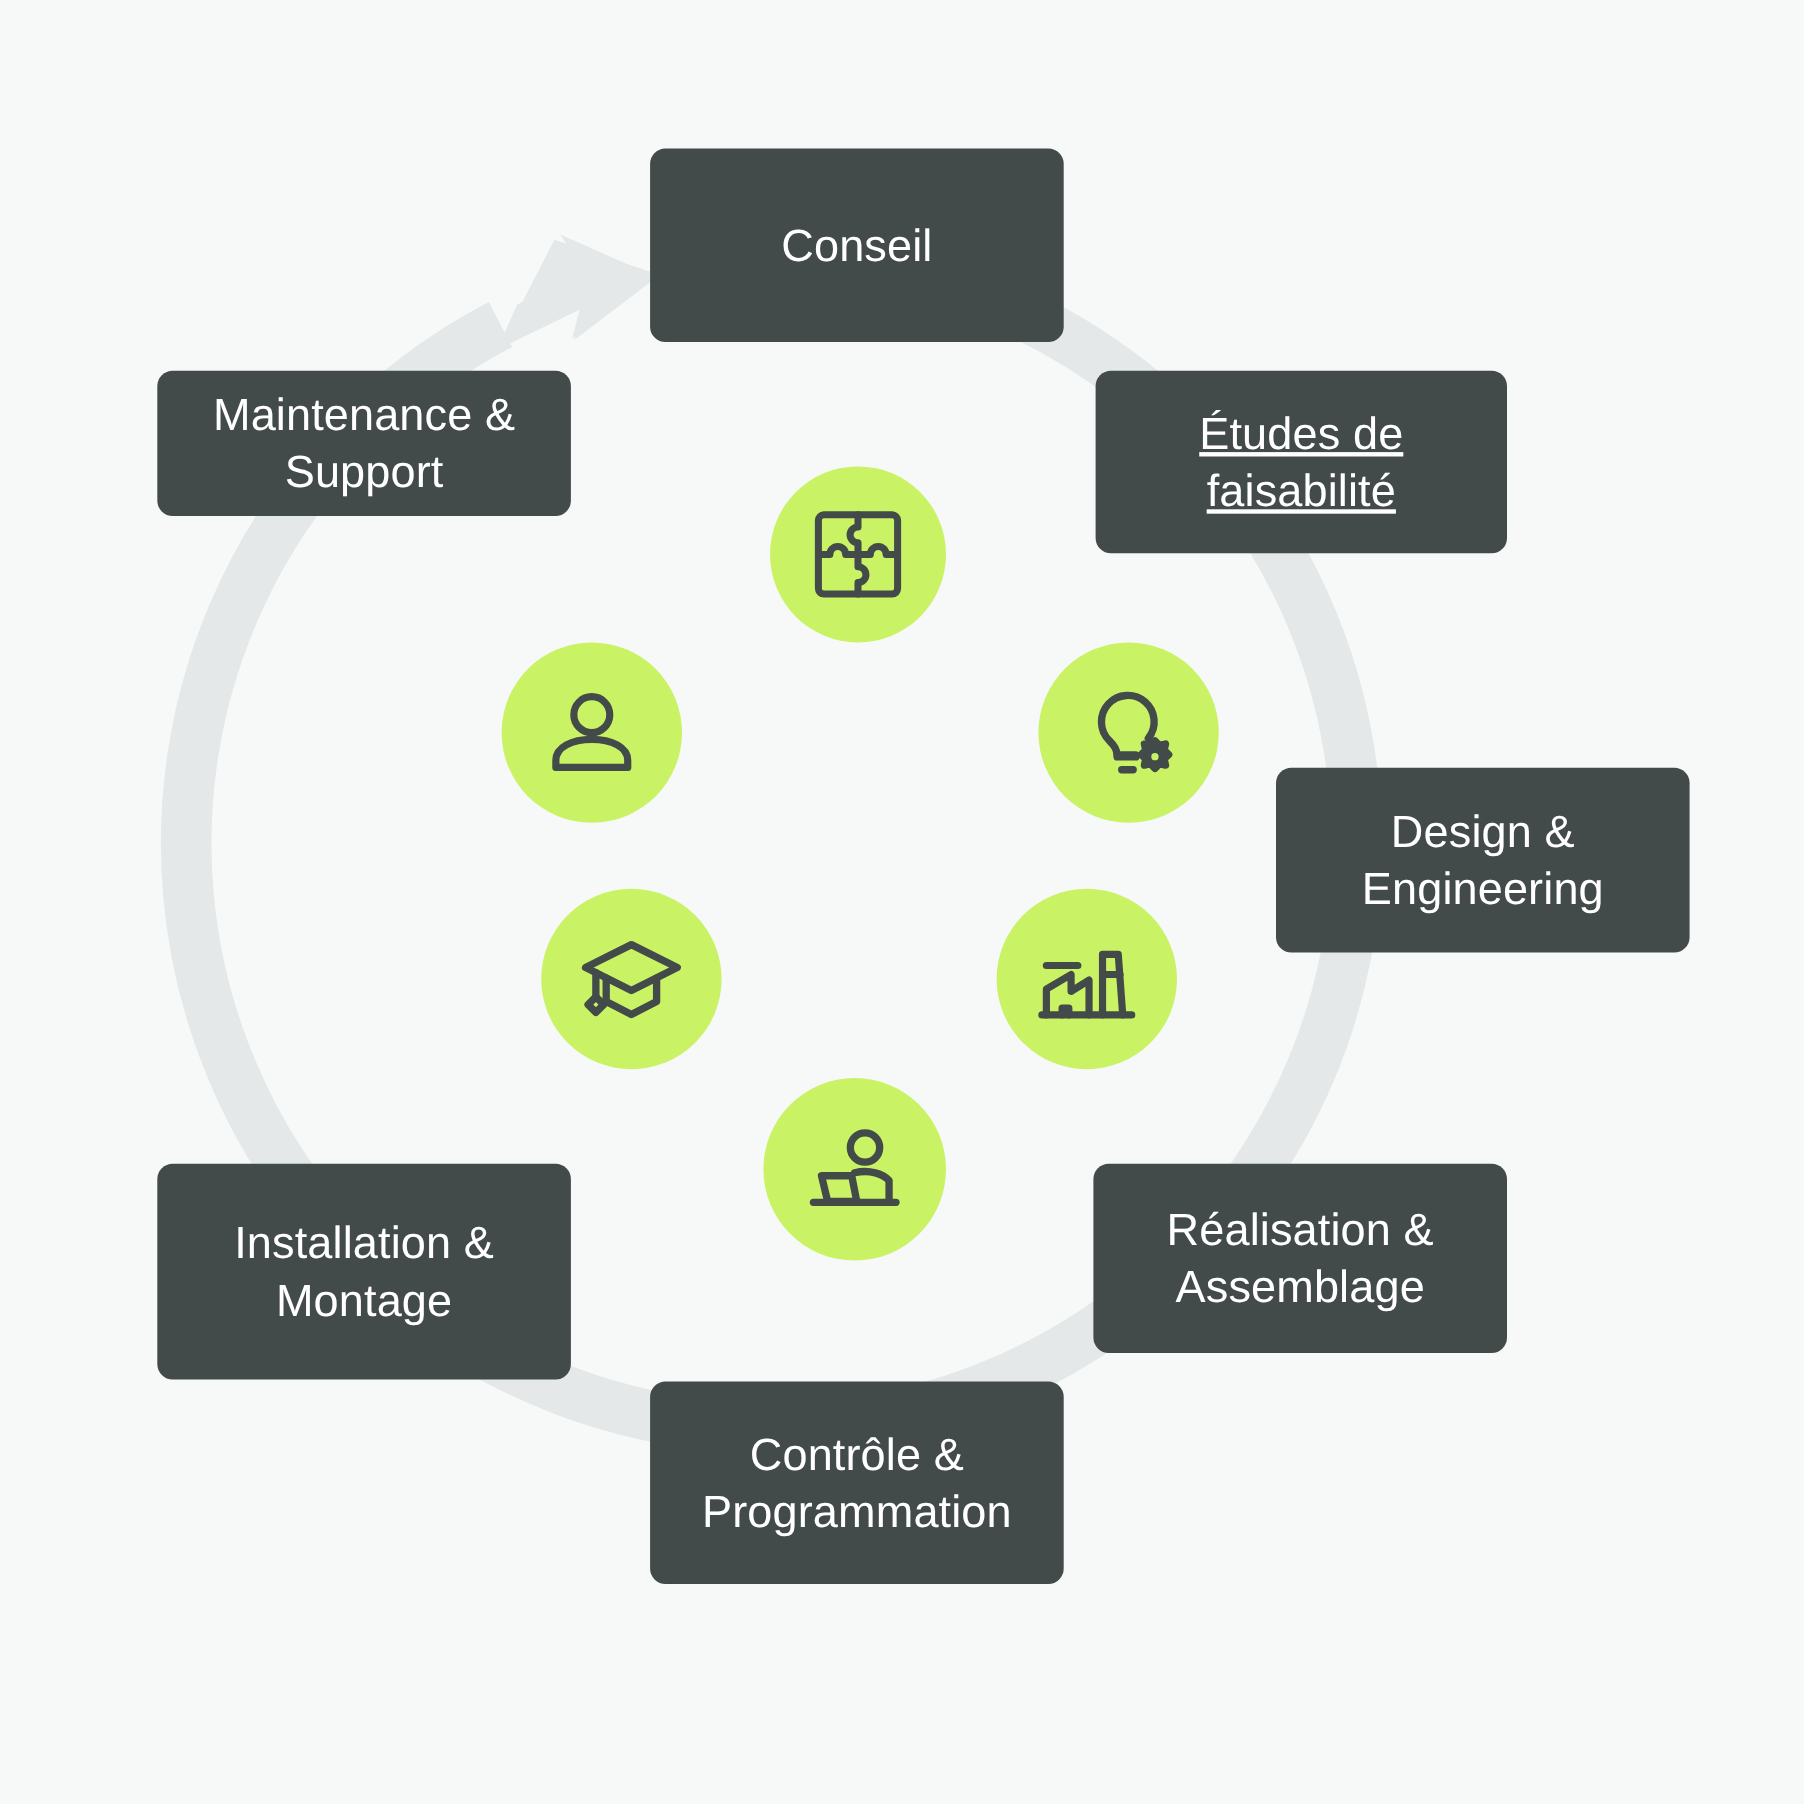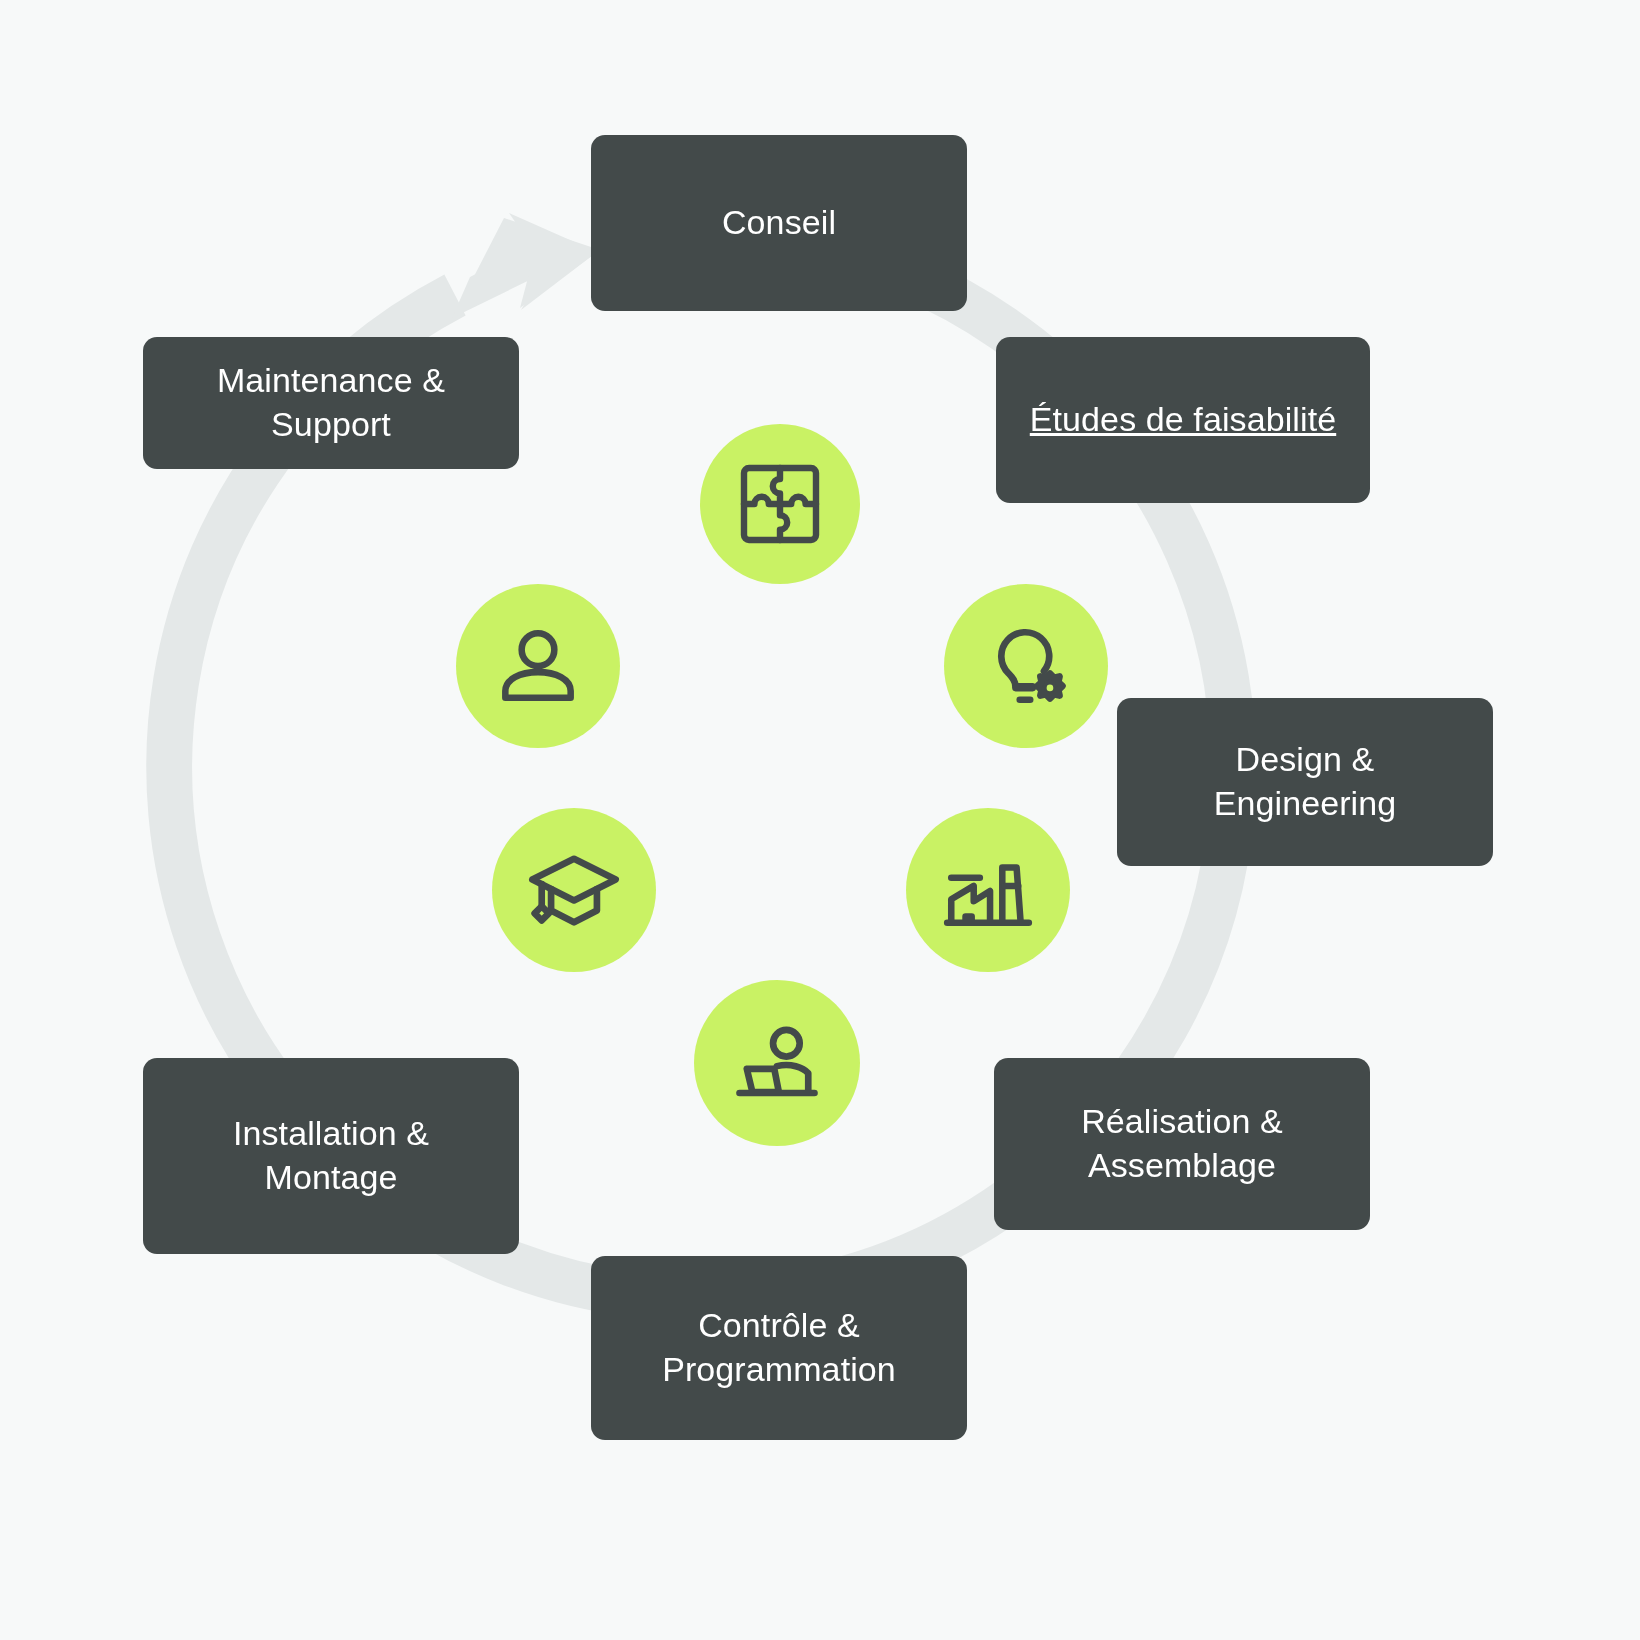--- a/index.html
+++ b/index.html
@@ -25,21 +25,21 @@
   }
   .node-box {
     position: absolute;
     background: #434a4a;
     border-radius: 14px;
     color: #ffffff;
     display: flex;
     align-items: center;
     justify-content: center;
     text-align: center;
-    font-size: 34px;
+    font-size: 41px;
     line-height: 1.28;
     letter-spacing: 0.1px;
     font-weight: 400;
     box-sizing: border-box;
     padding: 10px 18px;
   }
   .node-label {
     display: block;
     white-space: pre-line;
   }
@@ -50,21 +50,21 @@
     display: flex;
     align-items: center;
     justify-content: center;
   }
   .icon-bubble svg {
     display: block;
   }
   
   .b-conseil        { left: 591px;  top: 135px;  width: 376px; height: 176px; }
   .b-etudes         { left: 996px;  top: 337px;  width: 374px; height: 166px; text-decoration: underline; }
-  .b-design         { left: 1117px; top: 698px;  width: 376px; height: 168px; }
+  .b-design         { left: 1160px; top: 698px;  width: 376px; height: 168px; }
   .b-realisation    { left: 994px;  top: 1058px; width: 376px; height: 172px; }
   .b-controle       { left: 591px;  top: 1256px; width: 376px; height: 184px; }
   .b-installation   { left: 143px;  top: 1058px; width: 376px; height: 196px; }
   .b-formations     { left: 29px;   top: 698px;  width: 374px; height: 168px; }
   .b-maintenance    { left: 143px;  top: 337px;  width: 376px; height: 132px; }
   
   .i-puzzle   { left: 700px;  top: 424px;  width: 160px; height: 160px; }
   .i-bulb     { left: 944px;  top: 584px;  width: 164px; height: 164px; }
   .i-factory  { left: 906px;  top: 808px;  width: 164px; height: 164px; }
   .i-desk     { left: 694px;  top: 980px;  width: 166px; height: 166px; }

